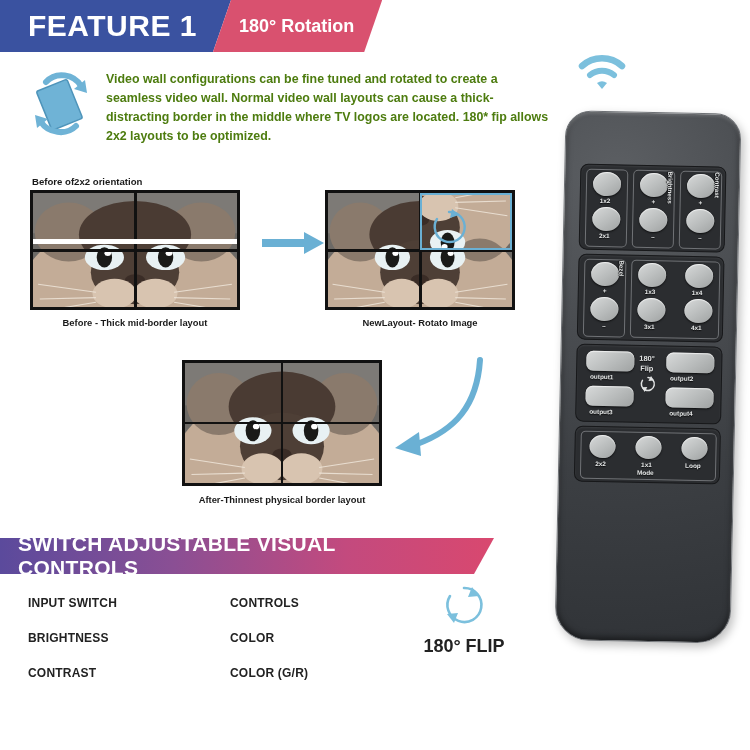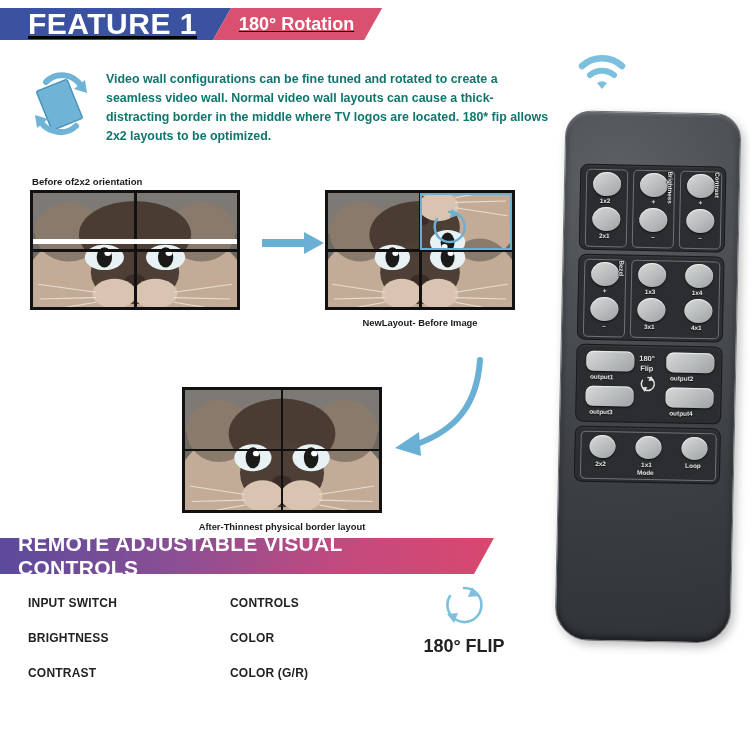--- a/index.html
+++ b/index.html
@@ -5,21 +5,21 @@
   * { box-sizing: border-box; margin: 0; padding: 0; }
   html, body {
     width: 750px; height: 750px;
     background: #ffffff;
     font-family: "Liberation Sans", sans-serif;
     overflow: hidden;
   }
   .page { position: relative; width: 750px; height: 750px; background:#fff; }
 
   
-  .header-banner { position:absolute; left:0; top:8px; height:32px; display:flex; align-items:stretch;text-decoration:underline; }
+  .header-banner { position:absolute; left:0; top:0; height:52px; display:flex; align-items:stretch; }
   .banner-blue {
     background:#3a52a0; color:#fff;
     padding:0 16px 0 28px;
     display:flex; align-items:center;
     font-size:30px; font-weight:bold; letter-spacing:0.5px;
     clip-path: polygon(0 0, 100% 0, calc(100% - 18px) 100%, 0 100%);
     padding-right:34px;
   }
   .banner-pink {
     background:#d9516f; color:#fff;
@@ -27,21 +27,21 @@
     font-size:18px; font-weight:bold;
     margin-left:-18px;
     padding:0 28px 0 26px;
     clip-path: polygon(18px 0, 100% 0, calc(100% - 18px) 100%, 0 100%);
   }
 
   
   .intro { position:absolute; left:30px; top:66px; width:520px; display:flex; gap:14px; }
   .rot-icon { width:62px; height:72px; flex:none; position:relative; }
   .intro-text {
-    font-size:12.4px; font-weight:bold; color:#0f766e; line-height:1.52;
+    font-size:12.4px; font-weight:bold; color:#4d7c0f; line-height:1.52;
     width:452px; padding-top:4px;
   }
 
   
   .label-small { font-size:9.6px; font-weight:bold; color:#1a1a1a; }
   .caption { font-size:9.4px; font-weight:bold; color:#1a1a1a; text-align:center; }
 
   .ex-label { position:absolute; left:32px; top:176px; }
 
   .grid-wrap { position:absolute; }
@@ -200,20 +200,21 @@
       </div>
       <div class="cell br">
         <svg class="catimg" viewBox="0 0 240 170" preserveAspectRatio="none">
             <use href="#catface"></use>
           </svg>
       </div>
       <div class="thick-white" style="top:46px;"></div>
       <div class="gridline-v"></div>
       <div class="gridline-h"></div>
     </div>
+    <div class="caption" style="width:210px; margin-top:7px;">Before - Thick mid-border layout</div>
   </div>
 
   <div class="grid-wrap" style="left:325px; top:190px;">
     <div class="vw-grid" style="width:190px; height:120px;">
       <div class="cell tl">
         <svg class="catimg" viewBox="0 0 240 170" preserveAspectRatio="none">
             <use href="#catface"></use>
           </svg>
       </div>
       <div class="cell tr">
@@ -232,29 +233,29 @@
           </svg>
       </div>
       <div class="gridline-v"></div>
       <div class="gridline-h"></div>
       <div class="hl-box" style="left:50%; top:0; right:0; height:50%;"></div>
       <svg style="position:absolute; left:55%; top:12%; z-index:7;" width="40" height="40" viewBox="0 0 40 40">
         <path d="M20 5 A15 15 0 1 1 8 12" stroke="#6ab0d4" stroke-width="2.4" fill="none" stroke-linecap="round"></path>
         <polygon points="23,2 30,8 21,11" fill="#6ab0d4"></polygon>
       </svg>
     </div>
-    <div class="caption" style="width:190px; margin-top:7px;">NewLayout- Before Image</div>
+    <div class="caption" style="width:190px; margin-top:7px;">NewLayout- Rotato Image</div>
   </div>
 
   <svg class="arrow-blue" style="left:262px; top:230px;" width="64" height="26" viewBox="0 0 64 26">
     <rect x="0" y="9" width="44" height="8" fill="#6ab0d4"></rect>
     <polygon points="42,2 62,13 42,24" fill="#6ab0d4"></polygon>
   </svg>
 
-  <div class="grid-wrap" style="left:150px; top:387px;padding-left:32px;">
+  <div class="grid-wrap" style="left:150px; top:360px;padding-left:32px;">
     <div class="vw-grid" style="width:200px; height:126px;">
       <div class="cell tl">
         <svg class="catimg" viewBox="0 0 240 170" preserveAspectRatio="none">
             <use href="#catface"></use>
           </svg>
       </div>
       <div class="cell tr">
         <svg class="catimg" viewBox="0 0 240 170" preserveAspectRatio="none">
             <use href="#catface"></use>
           </svg>
@@ -273,21 +274,21 @@
       <div class="gridline-h" style="height:2px;"></div>
     </div>
     <div class="caption" style="width:200px; margin-top:8px;">After-Thinnest physical border layout</div>
   </div>
 
   <svg class="arrow-blue" style="left:385px; top:348px;" width="110" height="120" viewBox="0 0 110 120">
     <path d="M95 12 C92 58, 70 82, 32 96" stroke="#6ab0d4" stroke-width="6" fill="none" stroke-linecap="round"></path>
     <polygon points="34,84 36,108 10,100" fill="#6ab0d4"></polygon>
   </svg>
 
-  <div class="bottom-banner" style="width:494px;">REMOTE ADJUSTABLE VISUAL CONTROLS</div>
+  <div class="bottom-banner" style="width:494px;">SWITCH ADJUSTABLE VISUAL CONTROLS</div>
 
   <div class="ctrl-list">
     <div class="ctrl-col" style="left:28px; top:0;">
       <div class="ctrl-item">INPUT SWITCH</div>
       <div class="ctrl-item">BRIGHTNESS</div>
       <div class="ctrl-item">CONTRAST</div>
     </div>
     <div class="ctrl-col" style="left:230px; top:0;">
       <div class="ctrl-item">CONTROLS</div>
       <div class="ctrl-item">COLOR</div>

